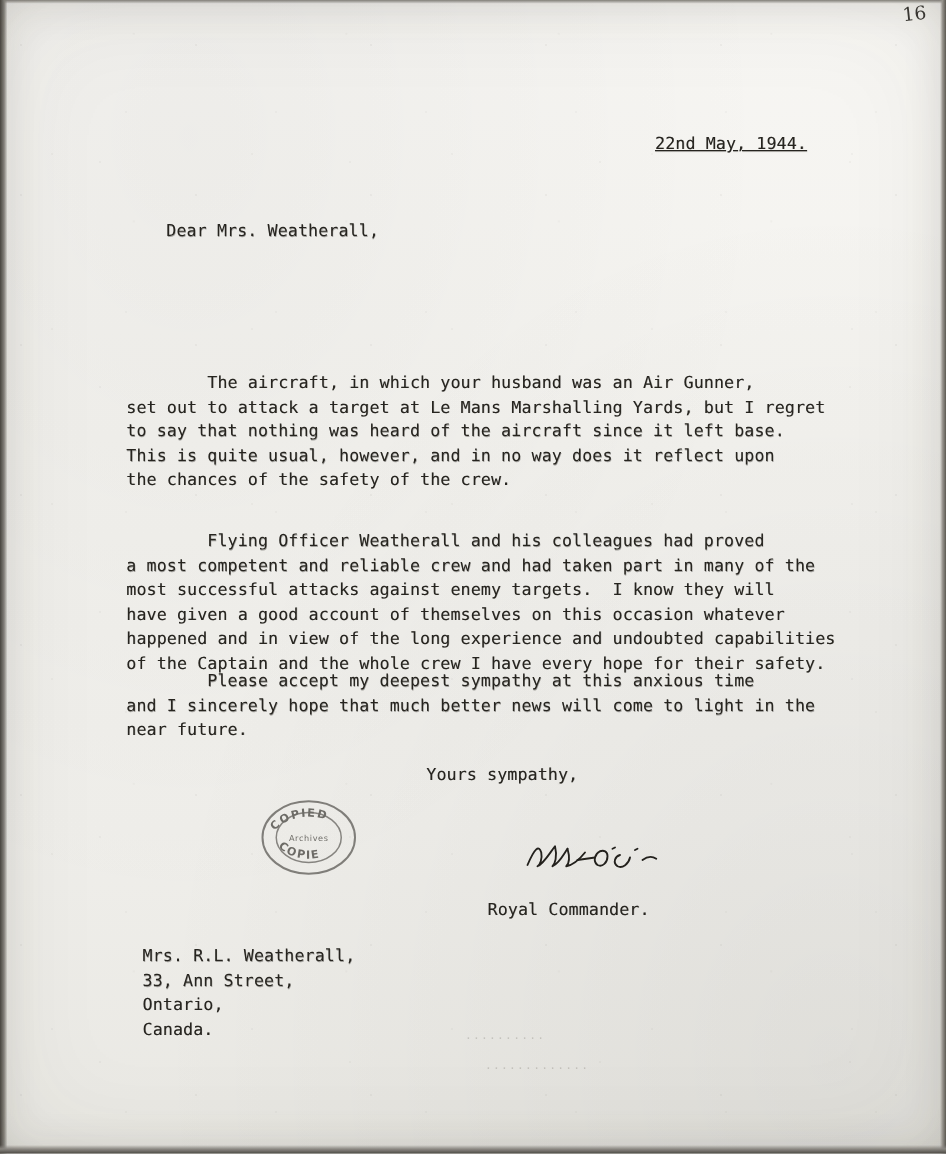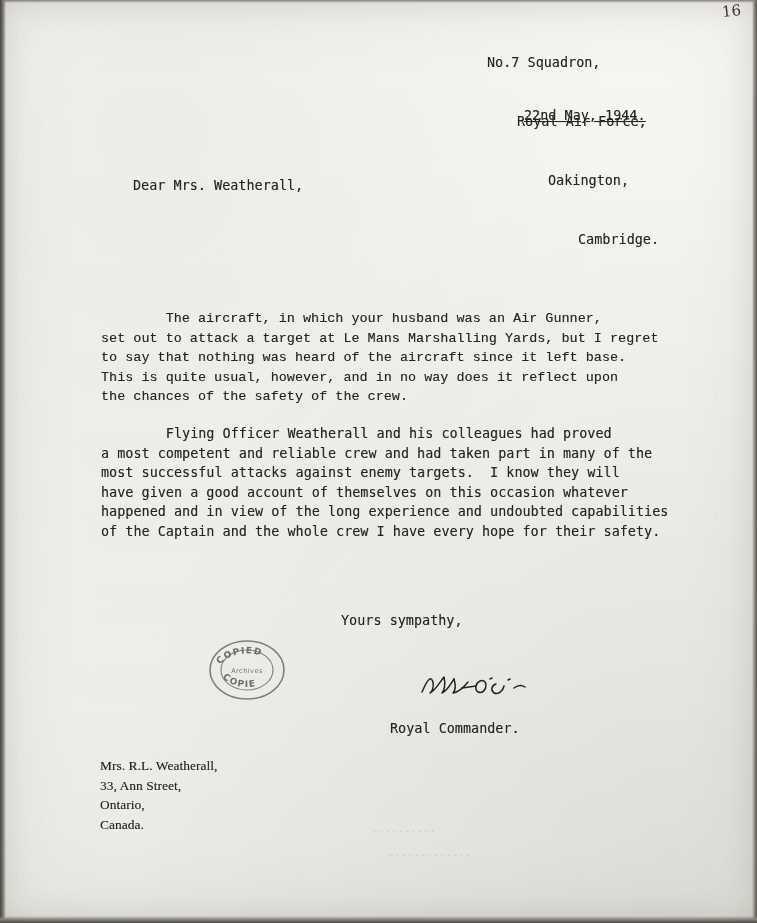--- a/index.html
+++ b/index.html
@@ -77,27 +77,27 @@
   
   #letterhead { top: 14px; left: 487px; }
   #letterhead .ln { display: block; white-space: pre; }
 
   #date-line { top: 106px; left: 524px; text-decoration: underline; }
 
   #salutation { top: 176px; left: 101px; margin-left: 32px; }
 
   .para { left: 101px; }
   #para1 { top: 213px; }
-  #para2 { top: 309px; font-family: Liberation Mono, monospace; }
+  #para2 { top: 297px; }
   #para3 { top: 424px; }
   #para4 { top: 536px; }
 
   #closing { top: 611px; left: 341px; }
   #rank { top: 719px; left: 390px; }
-  #address { top: 756px; left: 100px; font-family: Liberation Serif, serif; }
+  #address { top: 756px; left: 114px; }
 
   
   #signature {
     position: absolute;
     top: 668px;
     left: 418px;
     width: 112px;
     height: 36px;
     pointer-events: none;
   }
@@ -159,42 +159,39 @@
   <div id="paper-tone"></div>
   <div id="speckle"></div>
 
   <div class="scan-edge-top"></div>
   <div class="scan-edge-left"></div>
   <div class="scan-edge-right"></div>
   <div class="scan-edge-bottom"></div>
 
   <div id="page-number">16</div>
 
-  <div class="typed" id="letterhead">
-    <span class="ln">No.7 Squadron,</span>
-    <span class="ln" style="margin-left:30px;">Royal Air Force,</span>
-    <span class="ln" style="margin-left:61px;">Oakington,</span>
-    <span class="ln" style="margin-left:91px;">Cambridge.</span>
-  </div>
 
   <div class="typed" id="date-line">22nd May, 1944.</div>
 
   <div class="typed" id="salutation">Dear Mrs. Weatherall,</div>
 
   <div class="typed para" id="para2">        The aircraft, in which your husband was an Air Gunner,
 set out to attack a target at Le Mans Marshalling Yards, but I regret
 to say that nothing was heard of the aircraft since it left base.
 This is quite usual, however, and in no way does it reflect upon
 the chances of the safety of the crew.</div>
   <div class="typed para" id="para3">        Flying Officer Weatherall and his colleagues had proved
 a most competent and reliable crew and had taken part in many of the
 most successful attacks against enemy targets.  I know they will
 have given a good account of themselves on this occasion whatever
 happened and in view of the long experience and undoubted capabilities
 of the Captain and the whole crew I have every hope for their safety.</div>
+  <div class="typed para" id="para4">        Please accept my deepest sympathy at this anxious time
+and I sincerely hope that much better news will come to light in the
+near future.</div>
 
   <div class="typed" id="closing">Yours sympathy,</div>
 
   <svg id="signature" viewBox="0 0 112 36">
     <g fill="none" stroke="#23211d" stroke-width="1.5" stroke-linecap="round" stroke-linejoin="round">
       <path d="M4,24 C10,10 13,8 15,14 C16,19 14,24 12,25 C17,23 22,14 26,9 C28,17 26,23 24,25 C30,22 33,15 36,11"></path>
       <path d="M36,11 C38,18 37,23 35,25 C41,24 46,19 50,14"></path>
       <path d="M44,20 L58,18"></path>
       <path d="M62,13 C58,15 56,21 60,24 C64,26 68,22 68,17 C68,13 65,12 62,13"></path>
       <path d="M72,11 L74,10"></path>

